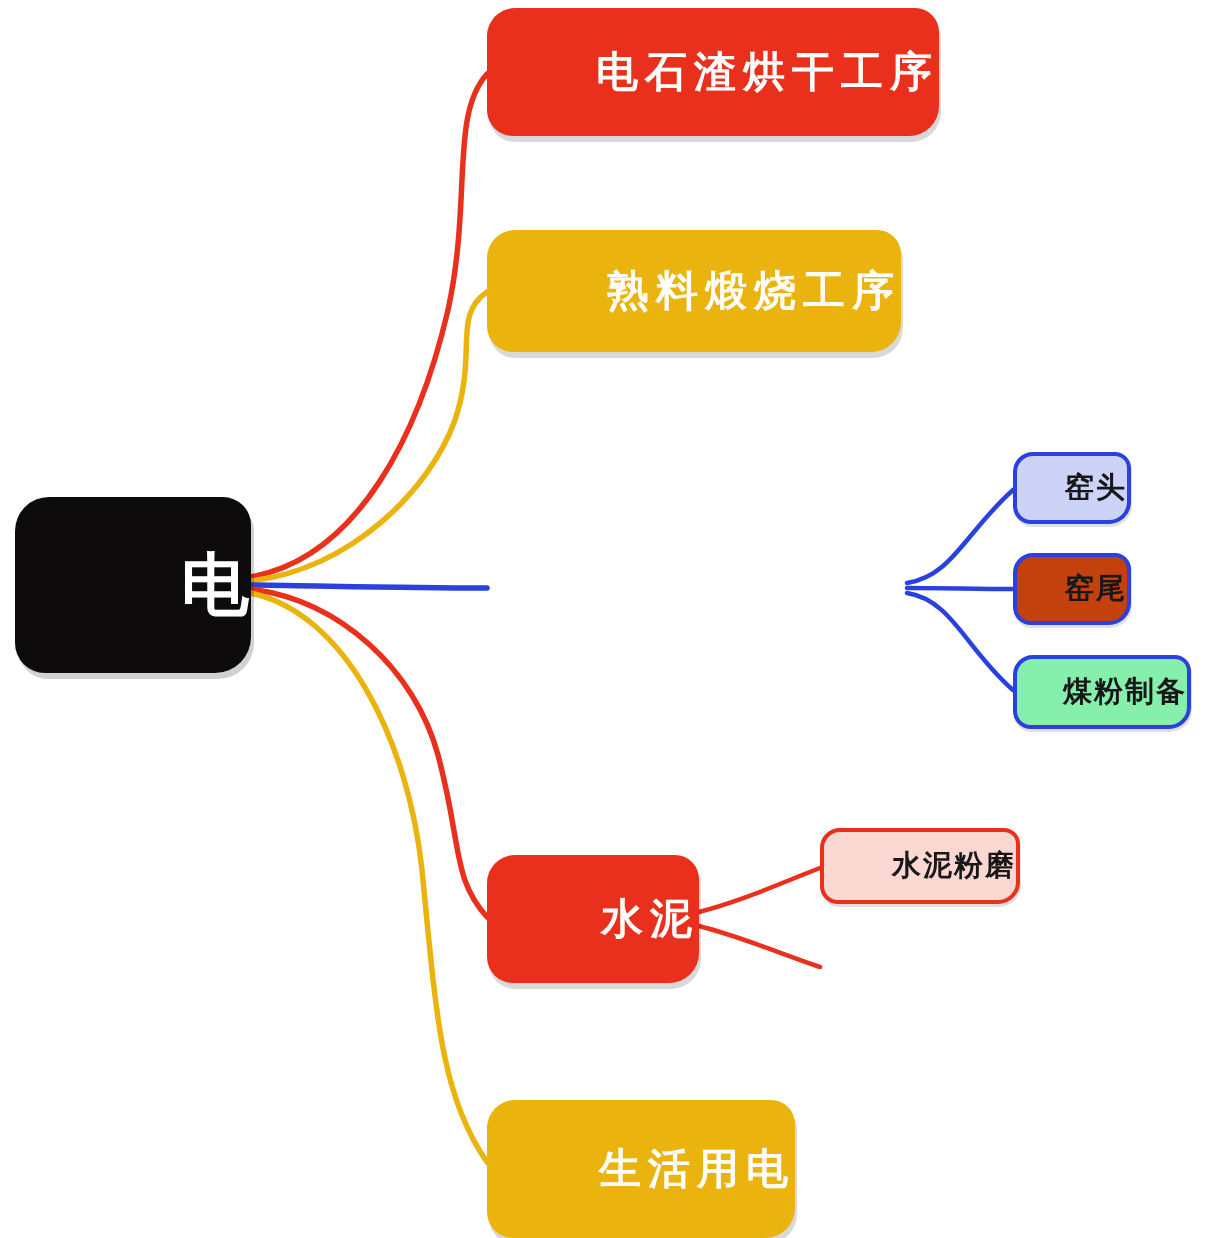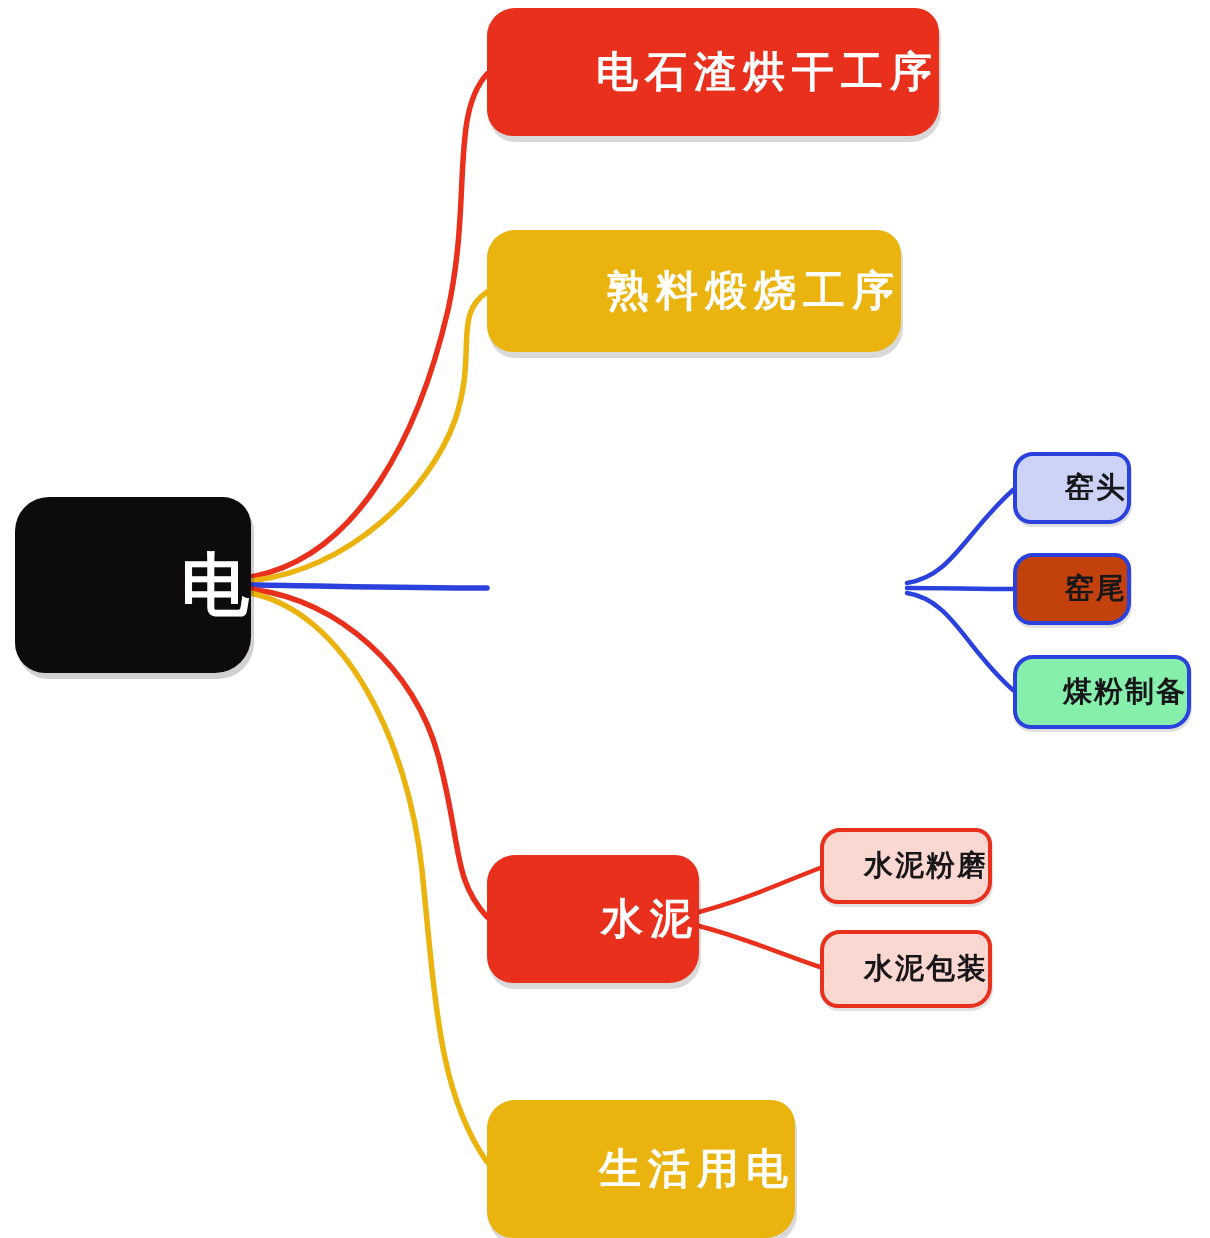--- a/index.html
+++ b/index.html
@@ -100,25 +100,22 @@
   </div>
 
   <div class="node child-node" style="left: 1013px; top: 655px; width: 178px; height: 74px; background: #86efac; border-color: rgb(42, 65, 221); color: rgb(23, 23, 26);">
     <span class="lbl">煤粉制备</span>
   </div>
 
   <div class="node branch-node" style="left: 487px; top: 855px; width: 212px; height: 128px; background: rgb(232, 48, 28); color: rgb(255, 255, 255);">
     <span class="lbl">水泥</span>
   </div>
 
-  <div class="node child-node" style="left: 820px; top: 828px; width: 172px; height: 76px; background: rgb(251, 215, 209); border-color: rgb(232, 48, 28); color: rgb(23, 23, 26);">
+  <div class="node child-node" style="left: 820px; top: 828px; width: 200px; height: 76px; background: rgb(251, 215, 209); border-color: rgb(232, 48, 28); color: rgb(23, 23, 26);">
     <span class="lbl">水泥粉磨</span>
   </div>
 
-  <div class="node child-node" style="left: 820px; top: 930px; width: 172px; height: 78px; background: rgb(251, 215, 209); border-color: rgb(232, 48, 28); color: rgb(23, 23, 26);">
-    <span class="lbl">水泥包装</span>
-  </div>
 
   <div class="node branch-node" style="left: 487px; top: 1100px; width: 308px; height: 138px; background: rgb(234, 179, 14); color: rgb(255, 255, 255);">
     <span class="lbl">生活用电</span>
   </div>
 
 </div>
 
 </body></html>

